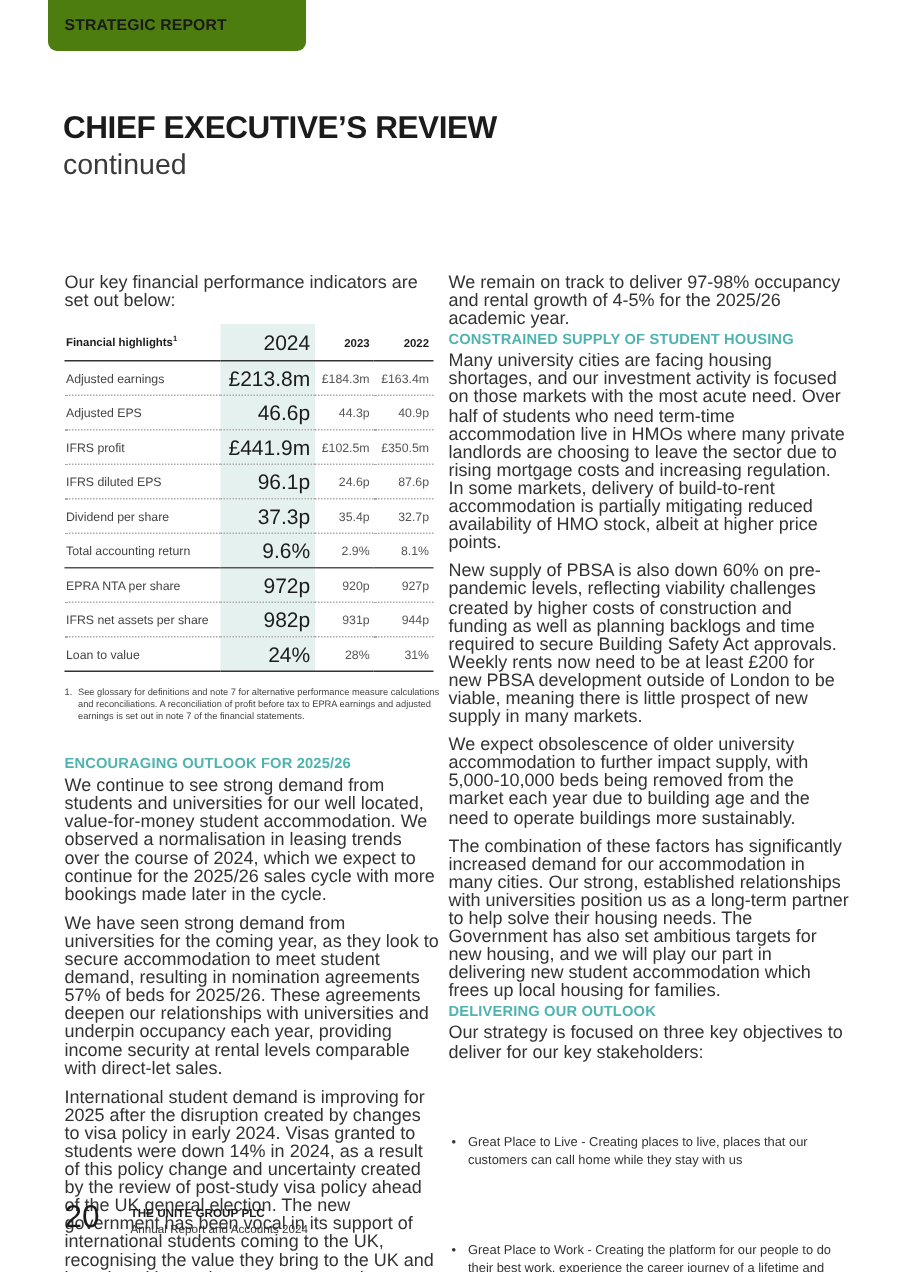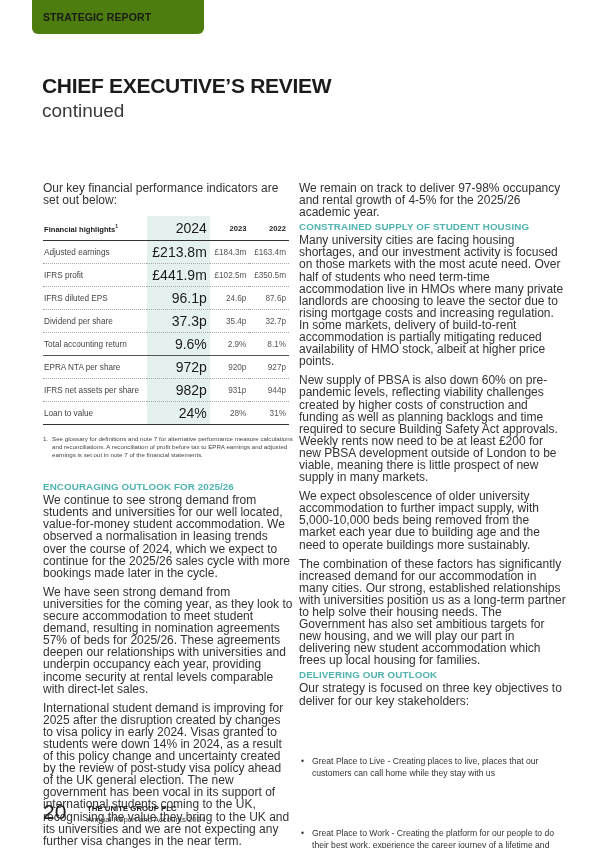--- a/index.html
+++ b/index.html
@@ -82,20 +82,26 @@
       </tr>
     </thead>
     <tbody>
       <tr>
         <td class="label">Adjusted earnings</td>
         <td class="hl">£213.8m</td>
         <td>£184.3m</td>
         <td>£163.4m</td>
       </tr>
       <tr>
+        <td class="label">Adjusted EPS</td>
+        <td class="hl">46.6p</td>
+        <td>44.3p</td>
+        <td>40.9p</td>
+      </tr>
+      <tr>
         <td class="label">IFRS profit</td>
         <td class="hl">£441.9m</td>
         <td>£102.5m</td>
         <td>£350.5m</td>
       </tr>
       <tr>
         <td class="label">IFRS diluted EPS</td>
         <td class="hl">96.1p</td>
         <td>24.6p</td>
         <td>87.6p</td>

